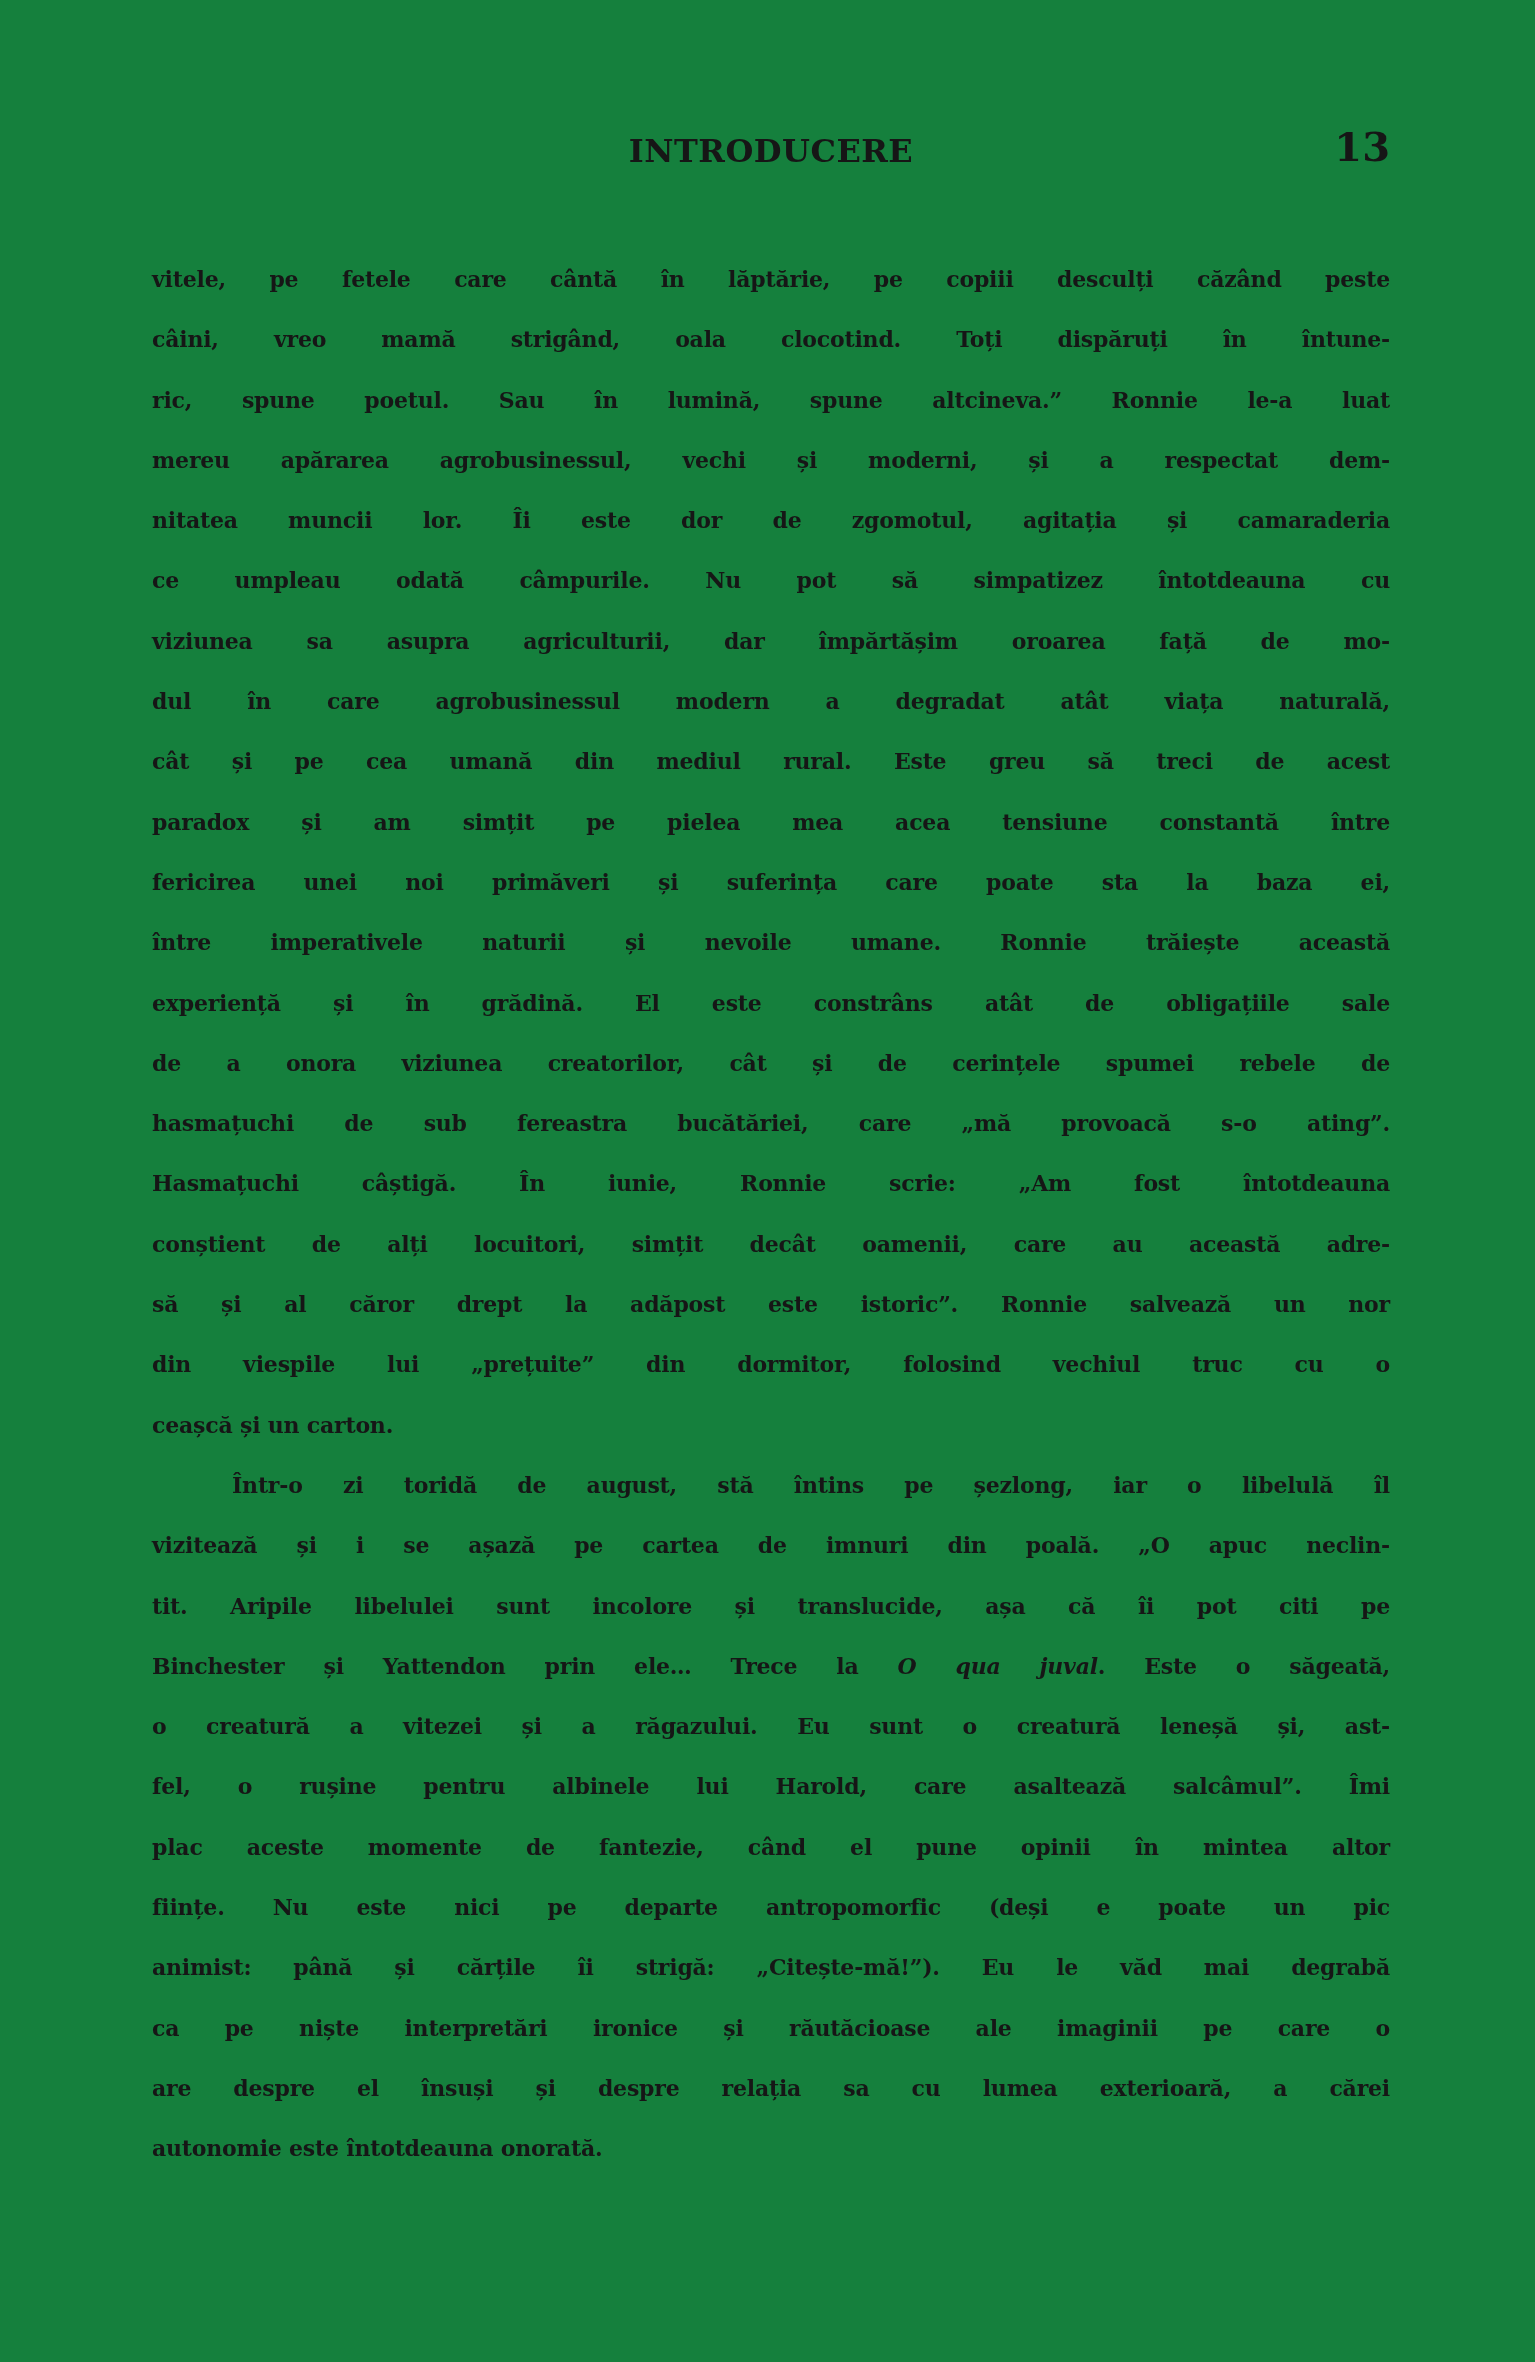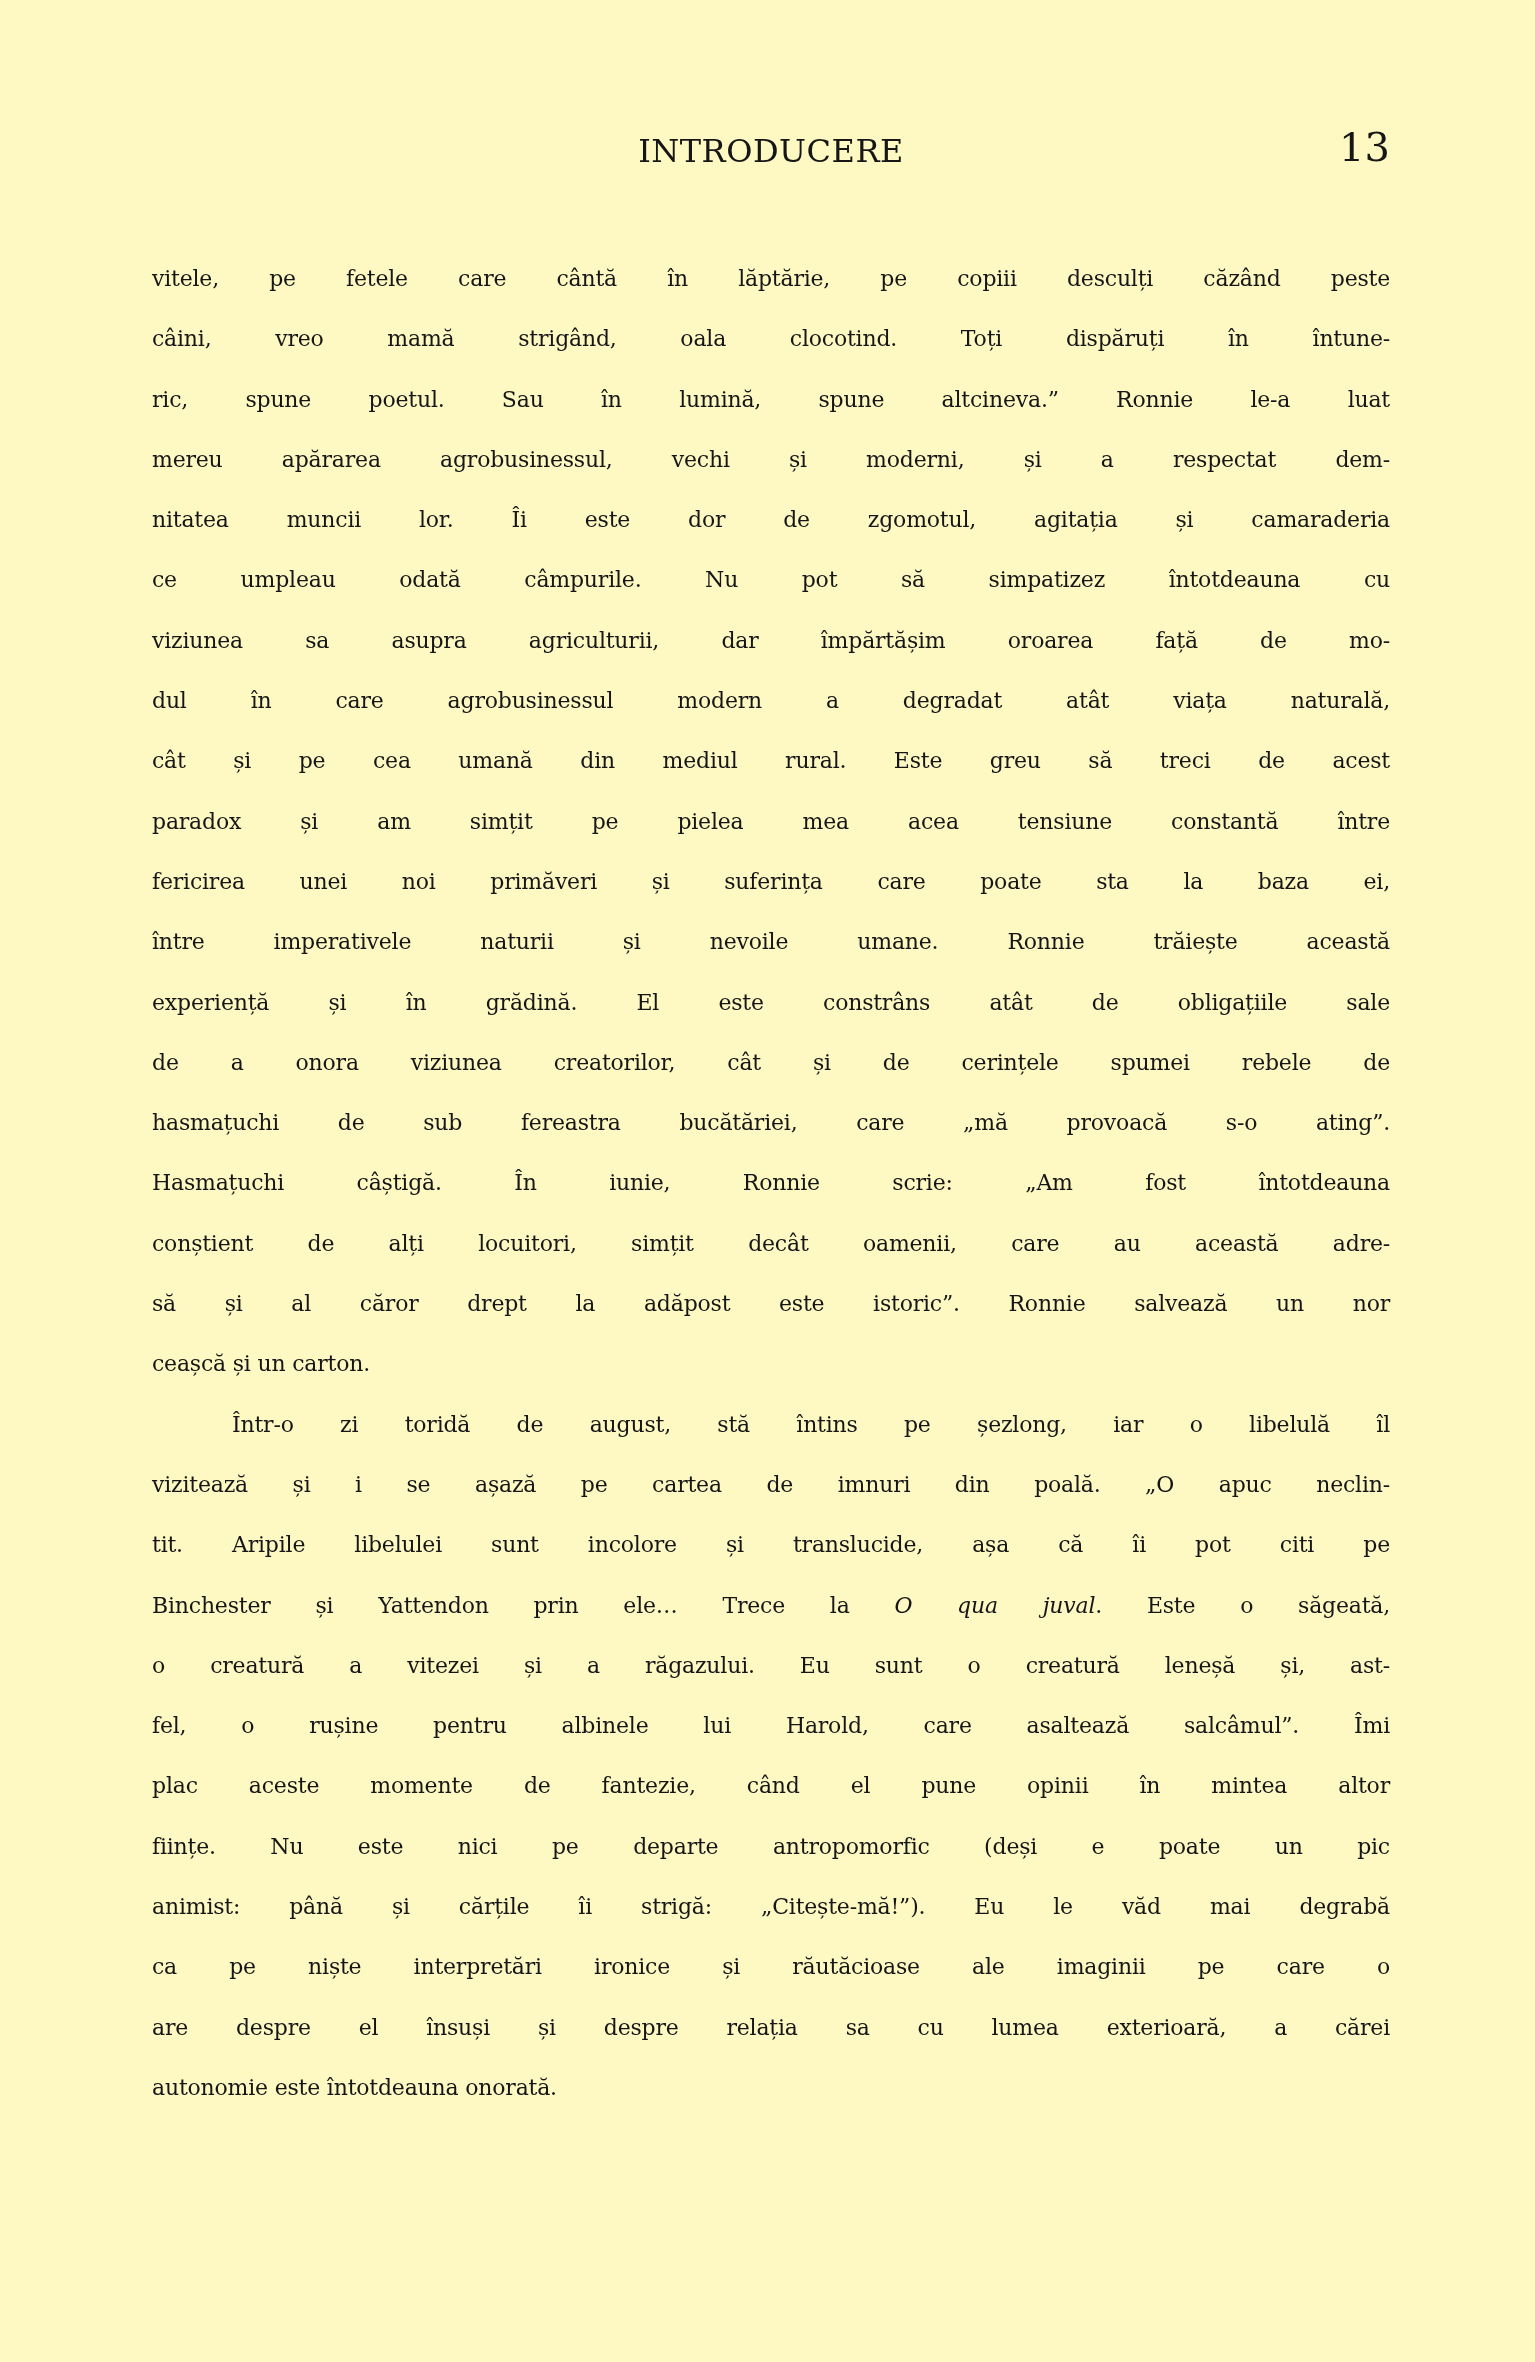--- a/index.html
+++ b/index.html
@@ -62,21 +62,21 @@
   .line.indented {
     text-indent: 80px;
   }
   .line em {
     font-style: italic;
   }
 </style>
 </head>
 <body>
 
-<div class="page" style="background: #fef9c3; color: rgb(22, 22, 22);">
+<div class="page" style="background: #15803d; color: rgb(22, 22, 22); font-weight: bold;">
   <div class="running-header">
     <div class="header-title">INTRODUCERE</div>
     <div class="page-number">13</div>
   </div>
   <div class="body-text">
       <div>
         <div class="line"><span>vitele, pe fetele care cântă în lăptărie, pe copiii desculți căzând peste</span></div>
         <div class="line"><span>câini, vreo mamă strigând, oala clocotind. Toți dispăruți în întune-</span></div>
         <div class="line"><span>ric, spune poetul. Sau în lumină, spune altcineva.” Ronnie le-a luat</span></div>
         <div class="line"><span>mereu apărarea agrobusinessul, vechi și moderni, și a respectat dem-</span></div>
@@ -87,20 +87,21 @@
         <div class="line"><span>cât și pe cea umană din mediul rural. Este greu să treci de acest</span></div>
         <div class="line"><span>paradox și am simțit pe pielea mea acea tensiune constantă între</span></div>
         <div class="line"><span>fericirea unei noi primăveri și suferința care poate sta la baza ei,</span></div>
         <div class="line"><span>între imperativele naturii și nevoile umane. Ronnie trăiește această</span></div>
         <div class="line"><span>experiență și în grădină. El este constrâns atât de obligațiile sale</span></div>
         <div class="line"><span>de a onora viziunea creatorilor, cât și de cerințele spumei rebele de</span></div>
         <div class="line"><span>hasmațuchi de sub fereastra bucătăriei, care „mă provoacă s-o ating”.</span></div>
         <div class="line"><span>Hasmațuchi câștigă. În iunie, Ronnie scrie: „Am fost întotdeauna</span></div>
         <div class="line"><span>conștient de alți locuitori, simțit decât oamenii, care au această adre-</span></div>
         <div class="line"><span>să și al căror drept la adăpost este istoric”. Ronnie salvează un nor</span></div>
+        <div class="line"><span>din viespile lui „prețuite” din dormitor, folosind vechiul truc cu o</span></div>
         <div class="line para-end"><span>ceașcă și un carton.</span></div>
       </div>
       <div>
         <div class="line indented"><span>Într-o zi toridă de august, stă întins pe șezlong, iar o libelulă îl</span></div>
         <div class="line"><span>vizitează și i se așază pe cartea de imnuri din poală. „O apuc neclin-</span></div>
         <div class="line"><span>tit. Aripile libelulei sunt incolore și translucide, așa că îi pot citi pe</span></div>
         <div class="line"><span>Binchester și Yattendon prin ele… Trece la </span><em>O qua juval</em><span>. Este o săgeată,</span></div>
         <div class="line"><span>o creatură a vitezei și a răgazului. Eu sunt o creatură leneșă și, ast-</span></div>
         <div class="line"><span>fel, o rușine pentru albinele lui Harold, care asaltează salcâmul”. Îmi</span></div>
         <div class="line"><span>plac aceste momente de fantezie, când el pune opinii în mintea altor</span></div>

